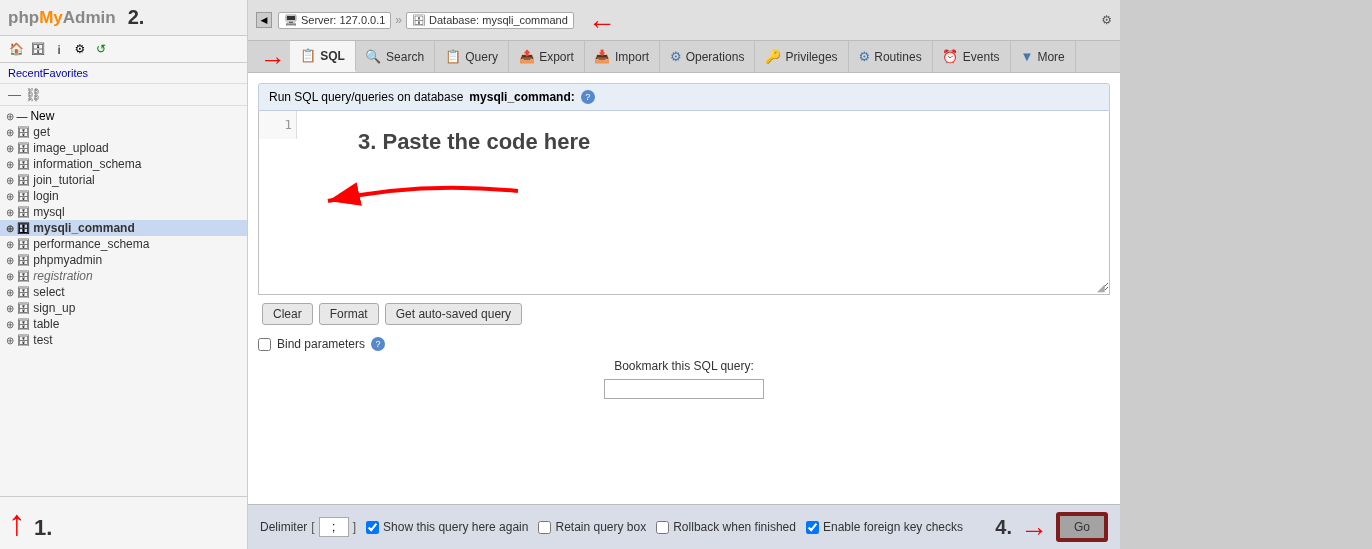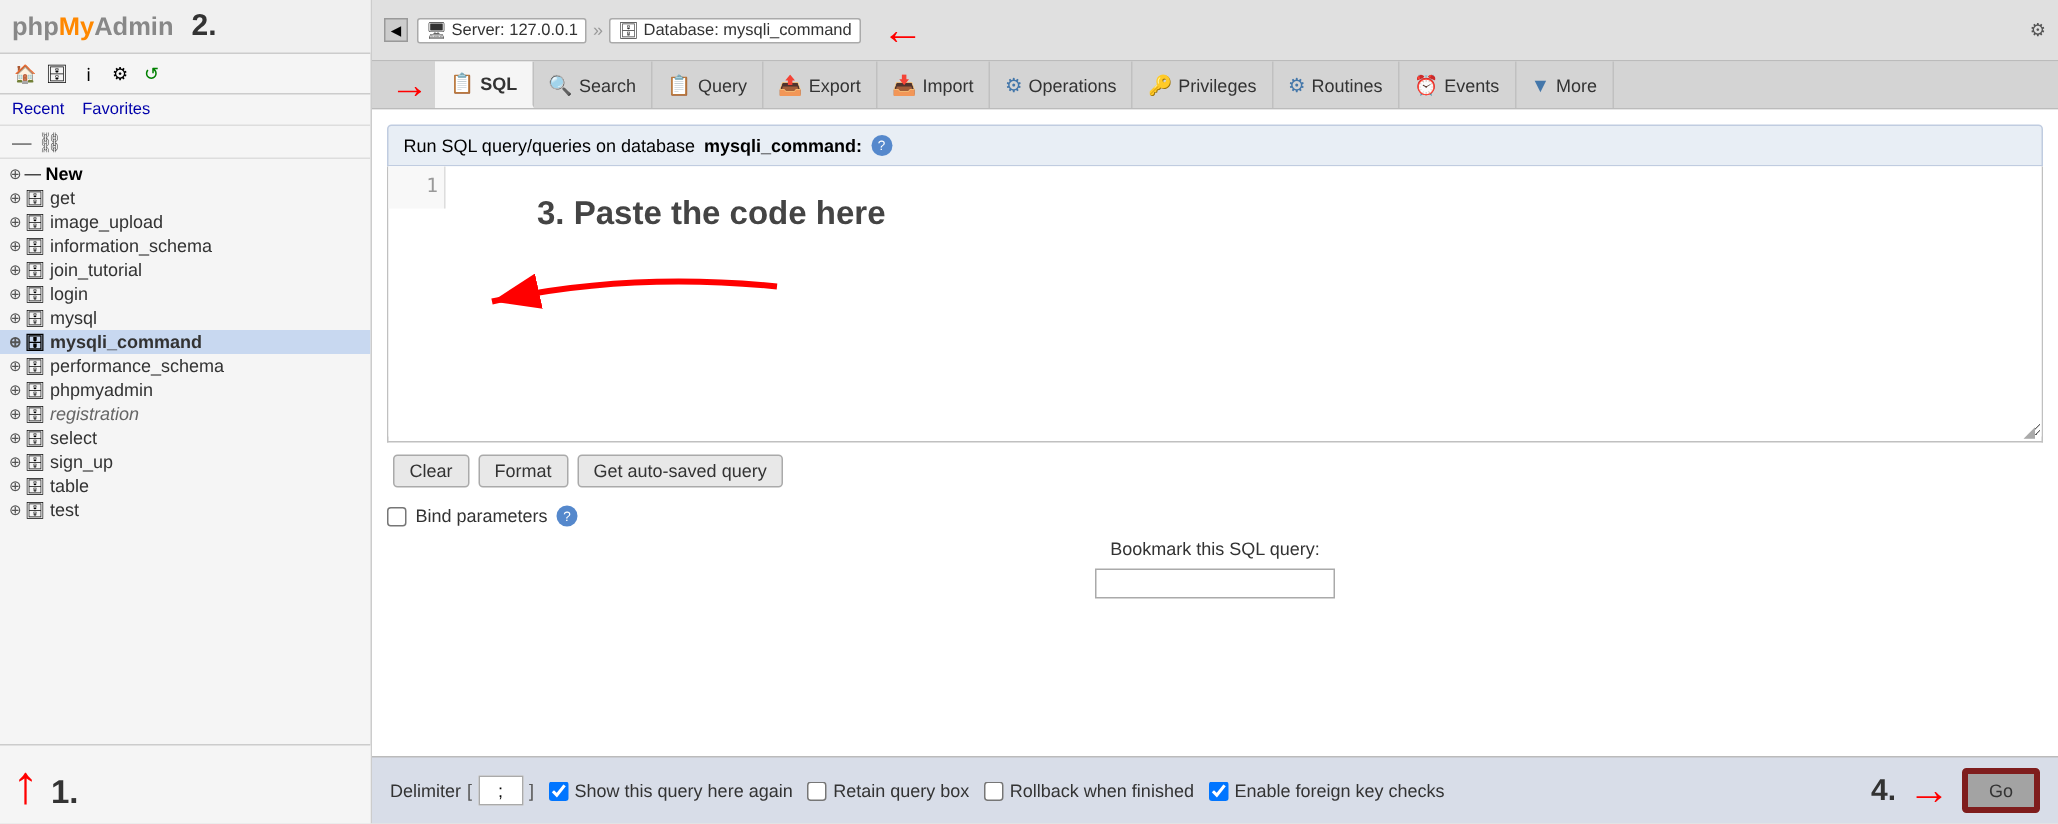--- a/index.html
+++ b/index.html
@@ -1,39 +1,39 @@
 <!DOCTYPE html>
 <html><head>
   <meta charset="utf-8">
   <style>
     * { box-sizing: border-box; margin: 0; padding: 0; }
     body { font-family: Arial, Helvetica, sans-serif; font-size: 12px; background: #ccc; }
 
-    .outer { display: flex; width: 1372px; min-height: 549px; }
+    .outer { display: flex; width: 1120px; min-height: 549px; }
 
     
     .sidebar { width: 248px; background: #f5f5f5; border-right: 1px solid #ccc; display: flex; flex-direction: column; min-height: 549px; }
     .sidebar-header { background: #f0f0f0; padding: 6px 8px; border-bottom: 1px solid #ccc; display: flex; align-items: center; gap: 4px; }
     .pma-logo { display: flex; align-items: center; }
     .pma-logo .php { color: #6c6c6c; font-size: 16px; font-weight: bold; }
     .pma-logo .my { color: #ff8c00; font-size: 16px; font-weight: bold; }
     .pma-logo .admin { color: #6c6c6c; font-size: 16px; font-weight: bold; }
     .sidebar-icons { display: flex; align-items: center; gap: 3px; padding: 4px 8px; border-bottom: 1px solid #ccc; }
     .sidebar-icons .icon-btn { width: 18px; height: 18px; display: inline-flex; align-items: center; justify-content: center; cursor: pointer; font-size: 12px; }
-    .sidebar-nav { display: flex; gap: 12px; padding: 4px 8px; border-bottom: 1px solid #ddd; font-size: 11px; }
+    .sidebar-nav { display: flex; gap: 0; padding: 4px 8px; border-bottom: 1px solid #ddd; font-size: 11px; }
     .sidebar-nav a { color: #00a; text-decoration: none; cursor: pointer; }
     .sidebar-collapse { display: flex; align-items: center; gap: 4px; padding: 3px 8px; border-bottom: 1px solid #ddd; }
     .sidebar-collapse span { font-size: 11px; color: #555; cursor: pointer; }
     .db-list { flex: 1; overflow-y: auto; padding: 2px 0; }
     .db-item { display: flex; align-items: center; padding: 1px 4px 1px 6px; cursor: pointer; white-space: nowrap; font-size: 12px; }
     .db-item.selected { background: #c8d8f0; font-weight: bold; }
     .db-item .expand-icon { color: #555; margin-right: 2px; font-size: 10px; }
     .db-item .db-icon { margin-right: 3px; font-size: 11px; }
     .db-item .db-name { color: #333; }
-    .db-item.new-item .db-name { color: #000; font-weight: bold; }
+    .db-item.new-item .db-name { color: #000; font-weight: normal; }
 
     
     .main-content { flex: 1; background: #e8e8e8; display: flex; flex-direction: column; }
 
     
     .title-bar { background: #e0e0e0; border-bottom: 1px solid #bbb; padding: 4px 8px; display: flex; align-items: center; gap: 6px; font-size: 12px; }
     .title-bar .window-btn { width: 16px; height: 16px; background: #ccc; border: 1px solid #999; cursor: pointer; display: inline-flex; align-items: center; justify-content: center; font-size: 9px; }
     .title-bar .breadcrumb { display: flex; align-items: center; gap: 4px; color: #333; }
     .title-bar .server-tag { background: #fff; border: 1px solid #aaa; padding: 1px 5px; border-radius: 2px; font-size: 11px; display: flex; align-items: center; gap: 3px; }
     .title-bar .db-tag { background: #fff; border: 1px solid #aaa; padding: 1px 5px; border-radius: 2px; font-size: 11px; display: flex; align-items: center; gap: 3px; }

